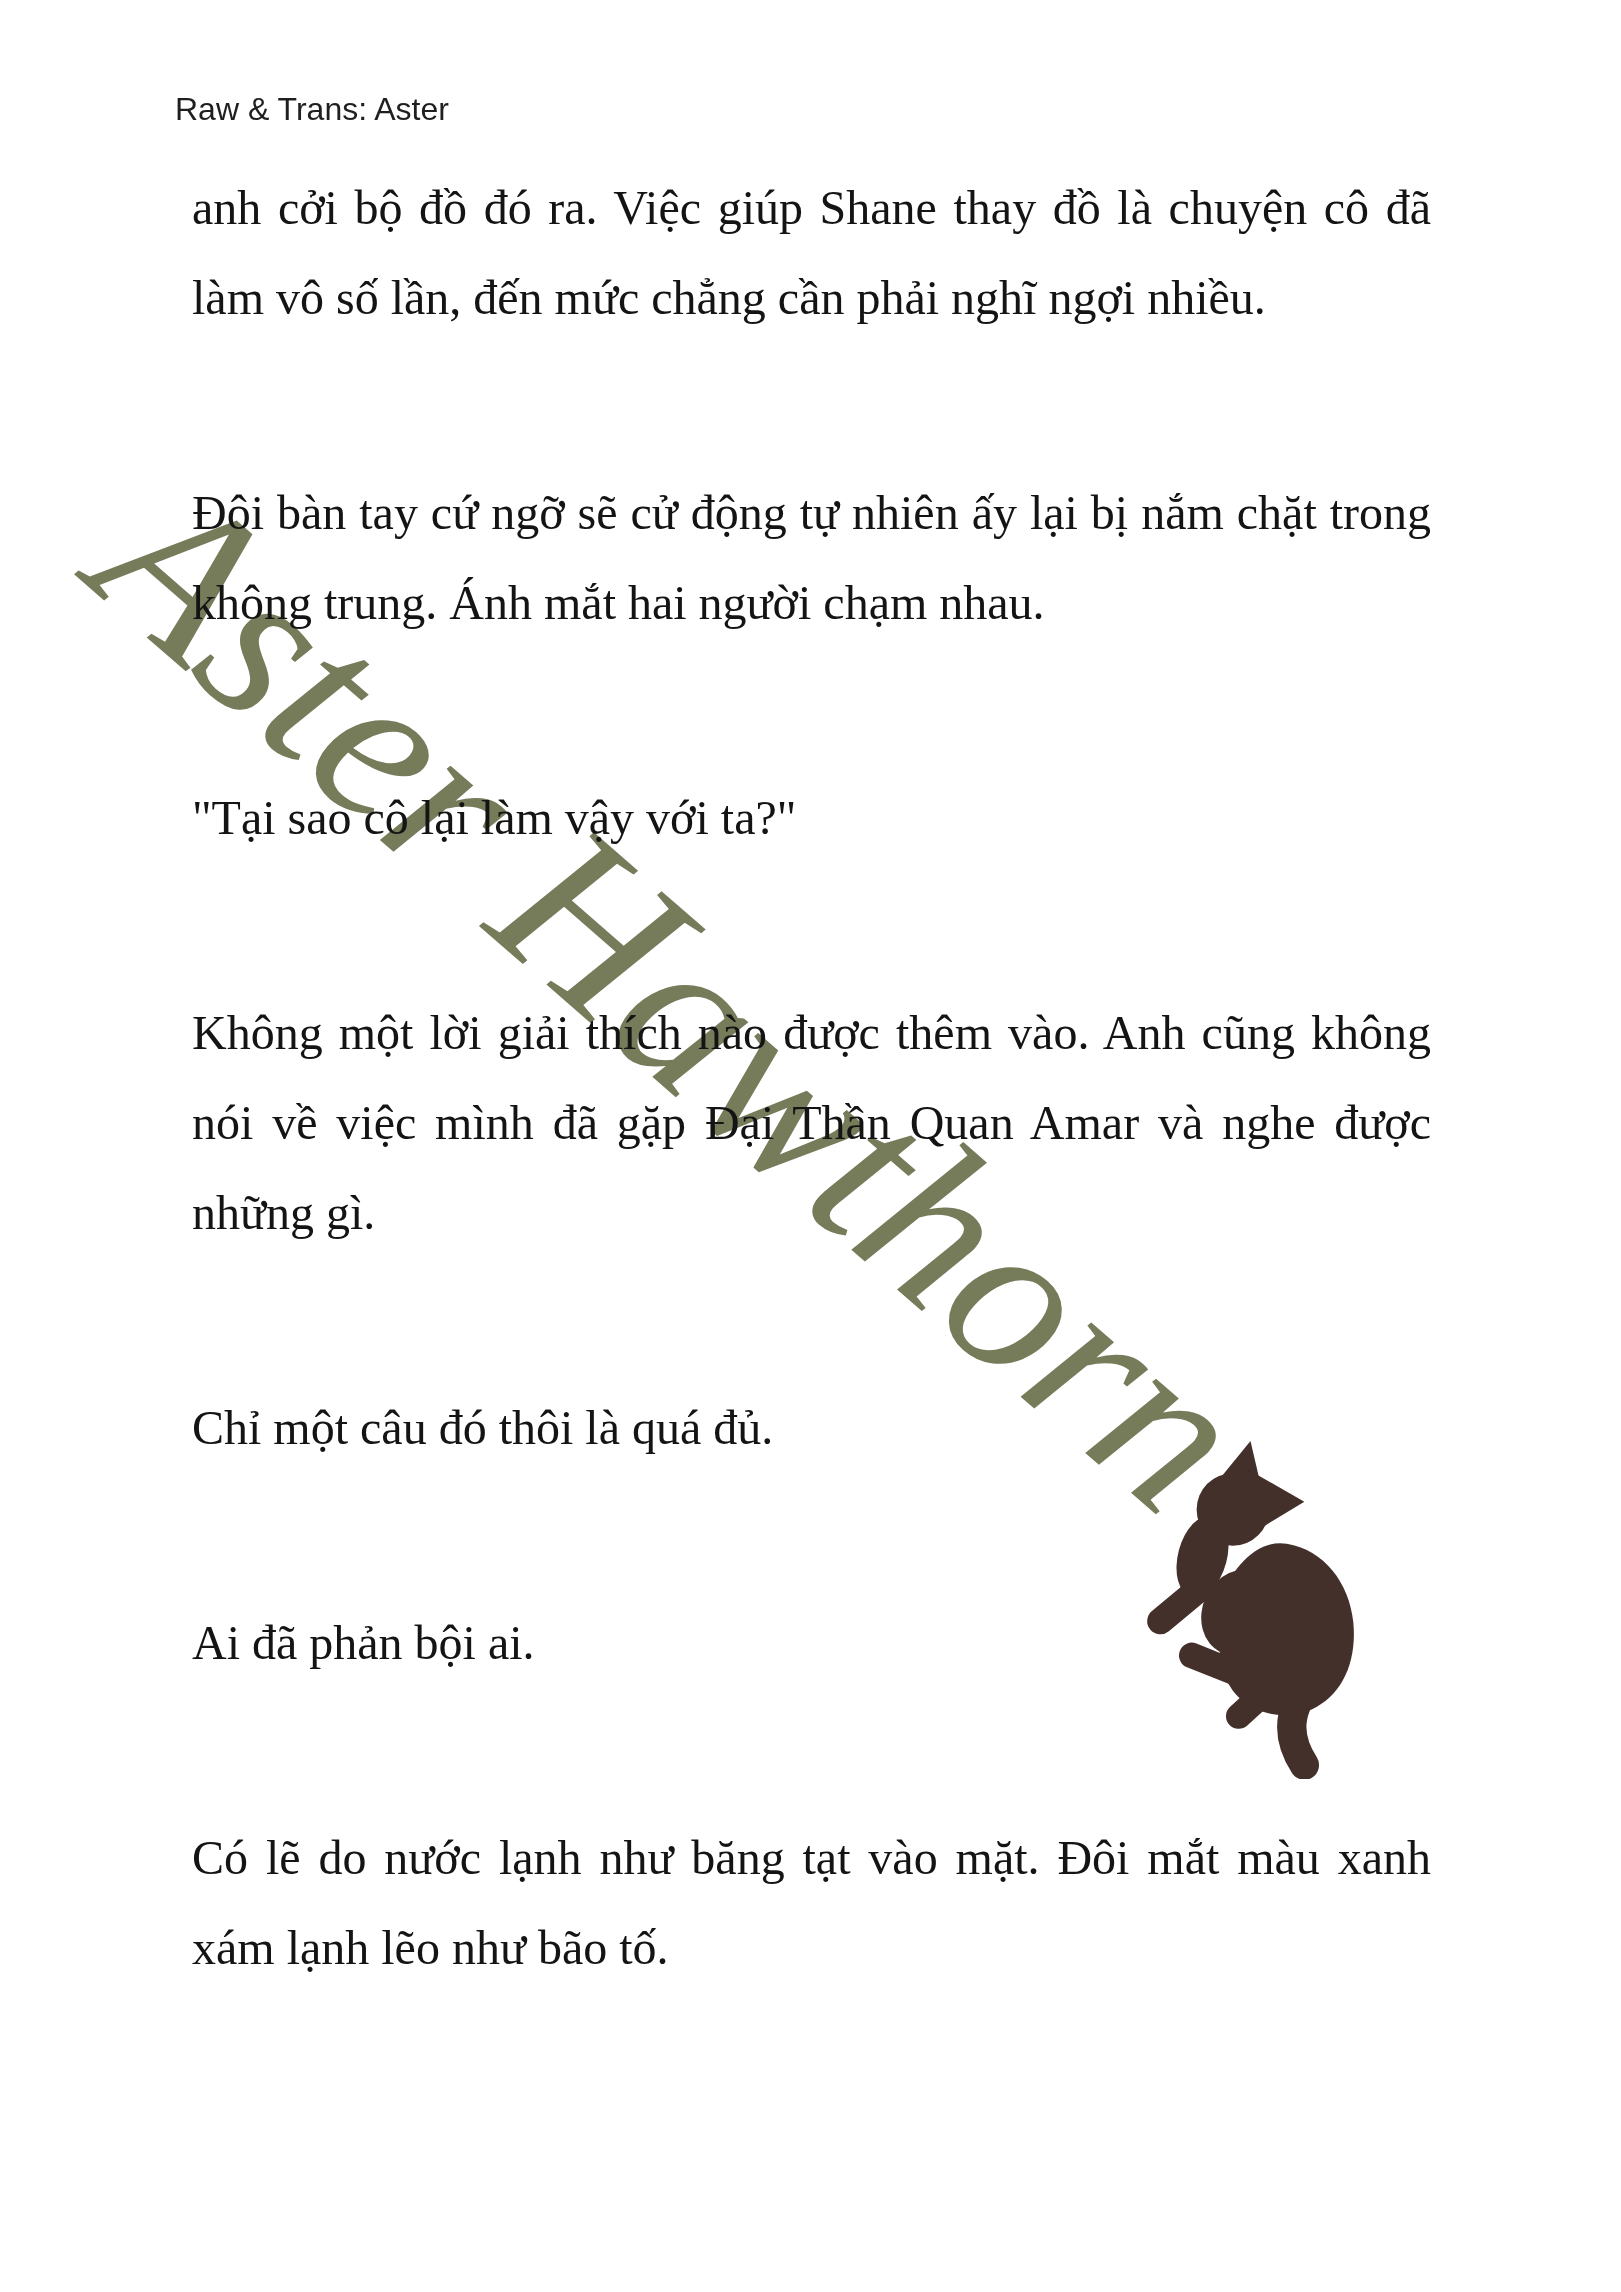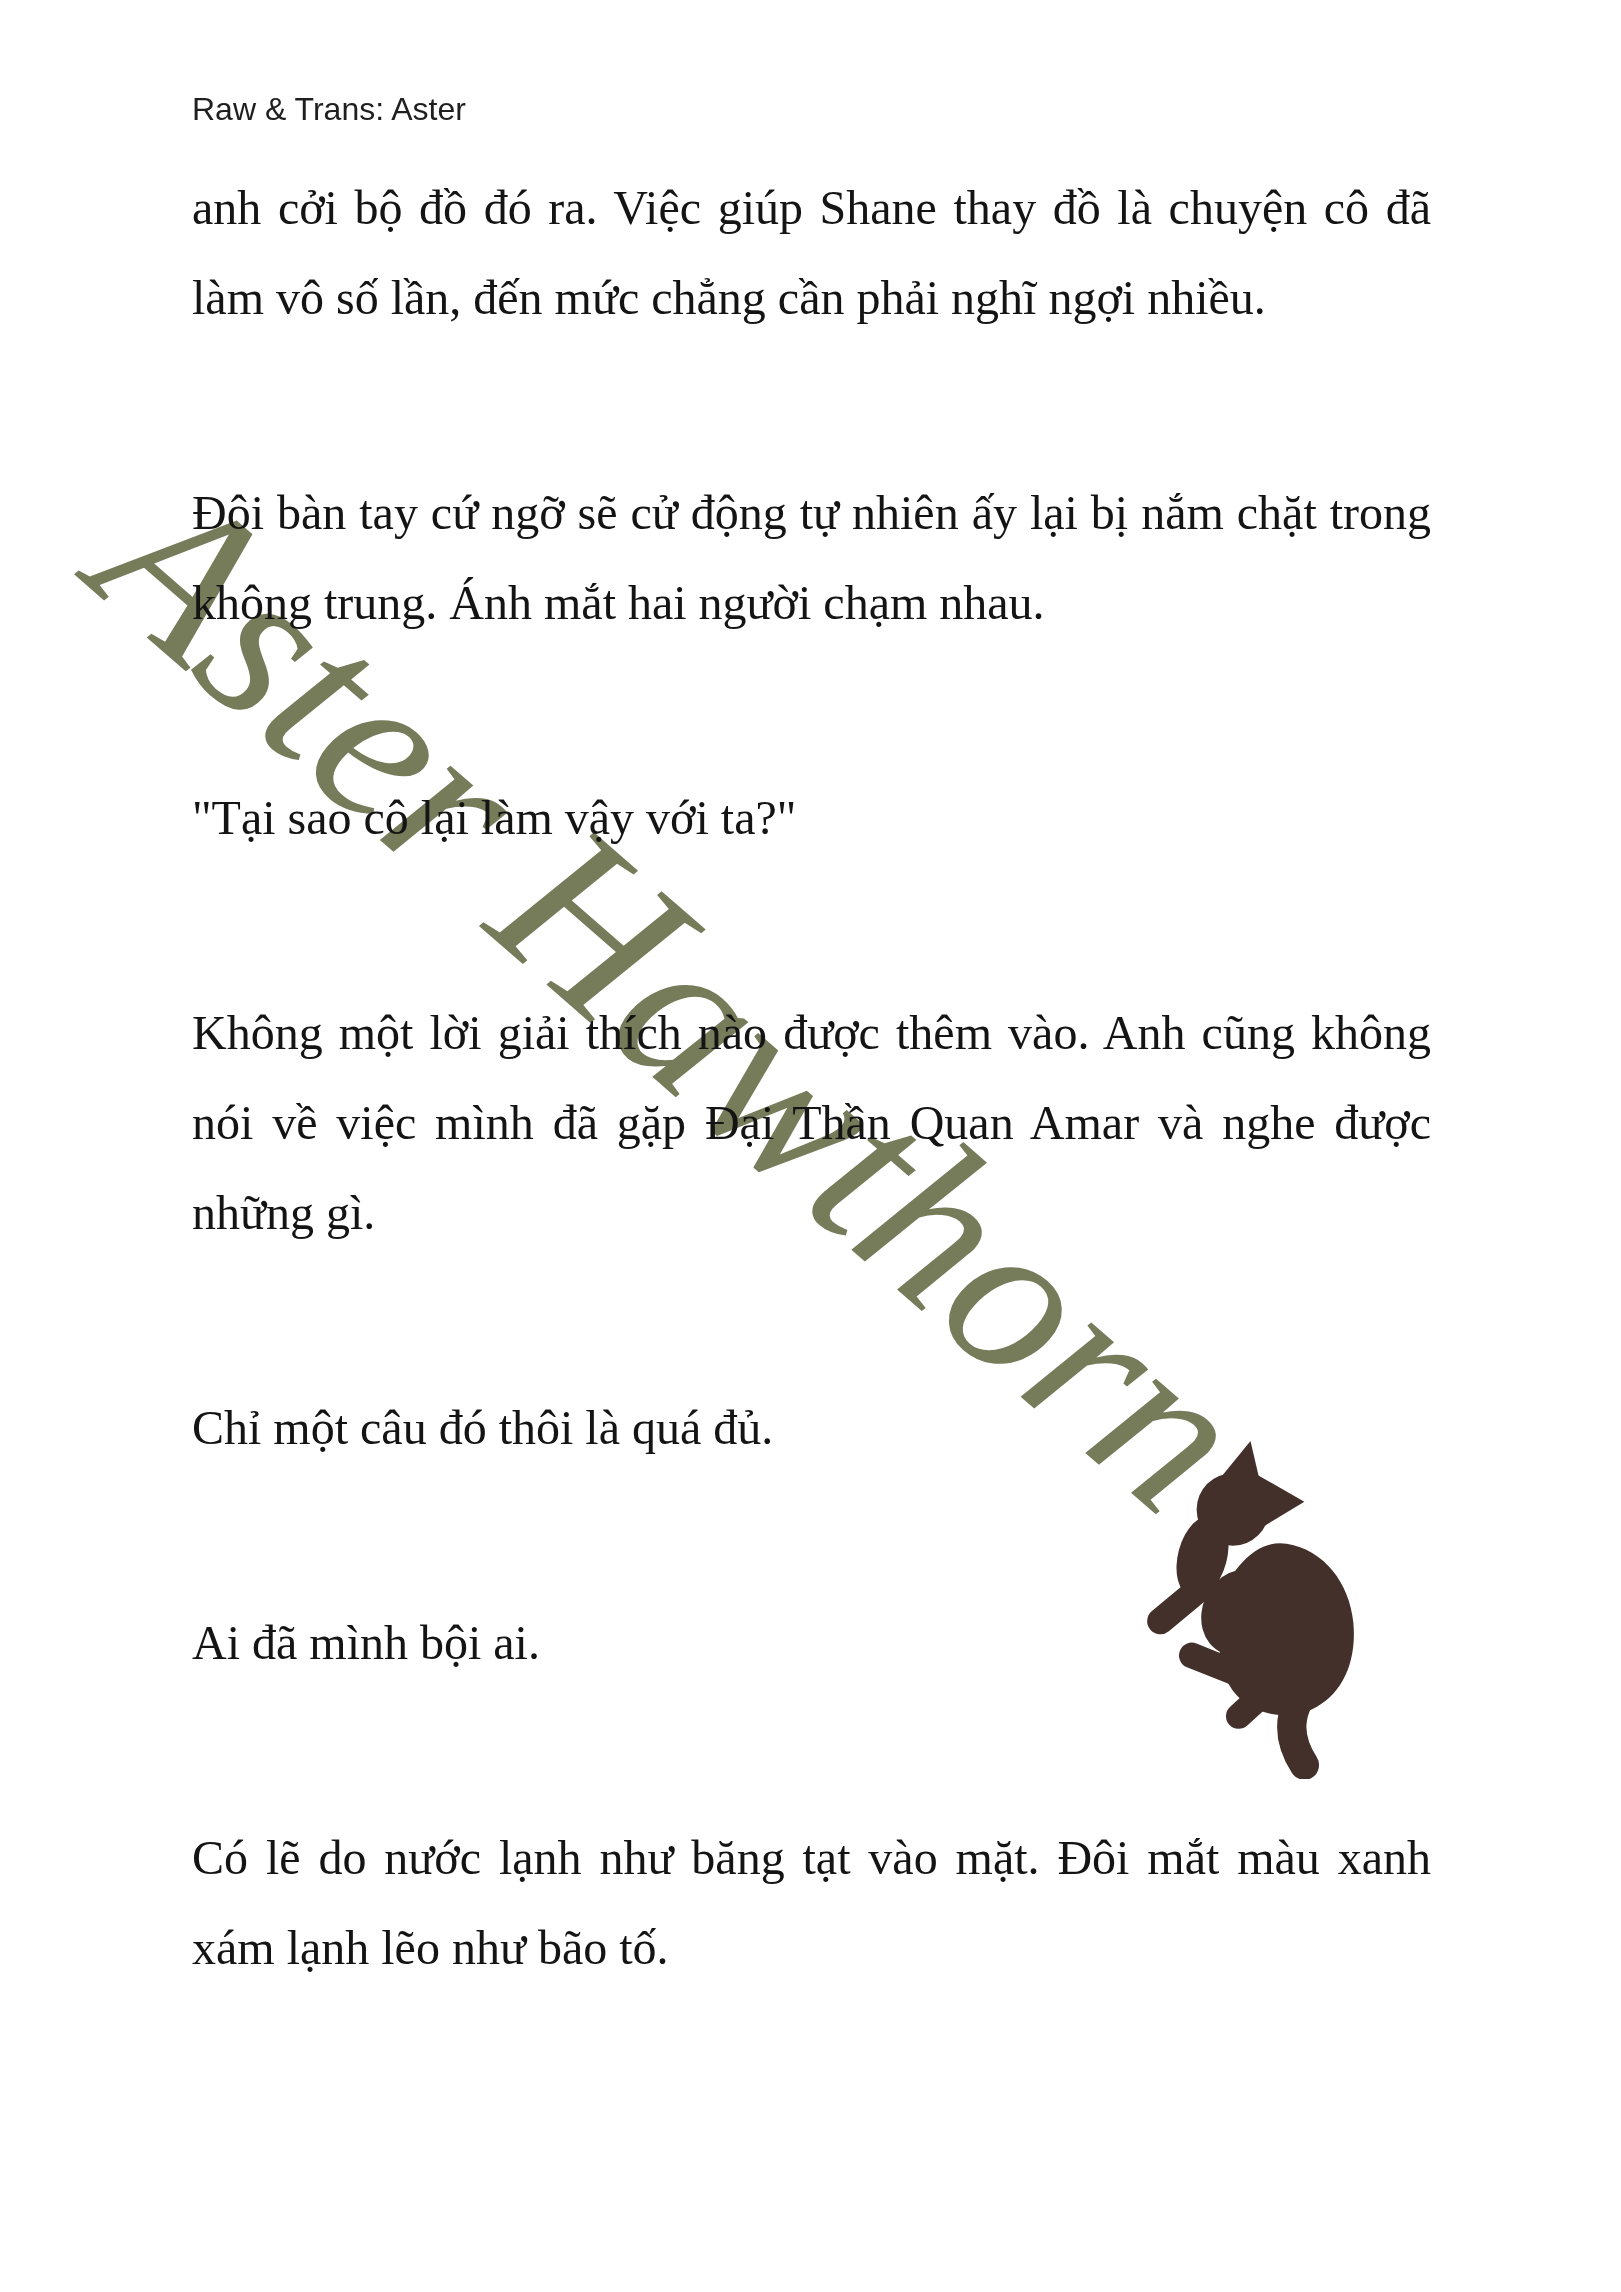--- a/index.html
+++ b/index.html
@@ -14,21 +14,21 @@
     position: relative;
     width: 1621px;
     height: 2293px;
     background: var(--page-bg);
     overflow: hidden;
     font-family: "Liberation Serif", serif;
     color: var(--text-color);
   }
   .credit {
     position: absolute;
-    left: 192px;
+    left: 175px;
     top: 90px;
     font-family: "Liberation Sans", sans-serif;
     font-size: 32px;
     line-height: 39px;
     color: #1f1f1f;
     z-index: 3;
   }
   .watermark {
     position: absolute;
     left: 206px;
@@ -78,21 +78,21 @@
   <div class="credit">Raw &amp; Trans: Aster</div>
 
   <div class="watermark">Aster Hawthorn</div>
 
   <div class="content">
     <p class="para">anh cởi bộ đồ đó ra. Việc giúp Shane thay đồ là chuyện cô đã làm vô số lần, đến mức chẳng cần phải nghĩ ngợi nhiều.</p>
     <p class="para">Đôi bàn tay cứ ngỡ sẽ cử động tự nhiên ấy lại bị nắm chặt trong không trung. Ánh mắt hai người chạm nhau.</p>
     <p class="para">"Tại sao cô lại làm vậy với ta?"</p>
     <p class="para">Không một lời giải thích nào được thêm vào. Anh cũng không nói về việc mình đã gặp Đại Thần Quan Amar và nghe được những gì.</p>
     <p class="para">Chỉ một câu đó thôi là quá đủ.</p>
-    <p class="para">Ai đã mình bội ai.</p>
+    <p class="para">Ai đã phản bội ai.</p>
     <p class="para">Có lẽ do nước lạnh như băng tạt vào mặt. Đôi mắt màu xanh xám lạnh lẽo như bão tố.</p>
   </div>
 
   <div class="cat-wrap">
     <svg viewBox="0 0 240 360" xmlns="http://www.w3.org/2000/svg" aria-hidden="true">
       <g fill="var(--cat-color)" stroke="none">
 
         <polygon points="86,58 121,15 131,58"></polygon>
         <polygon points="118,44 176,77 135,102"></polygon>
 

